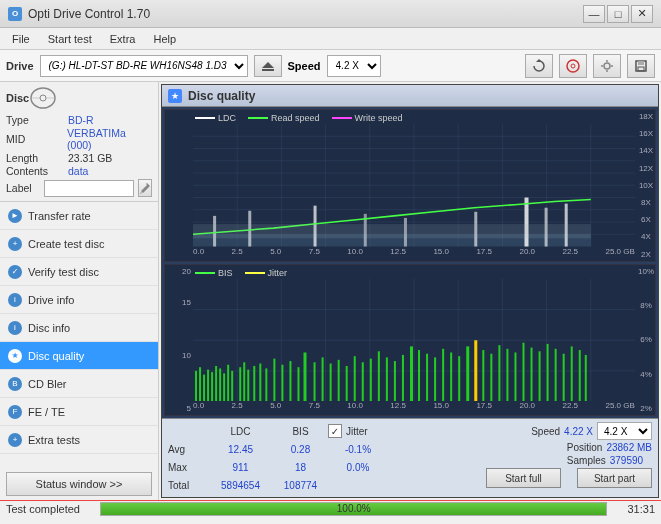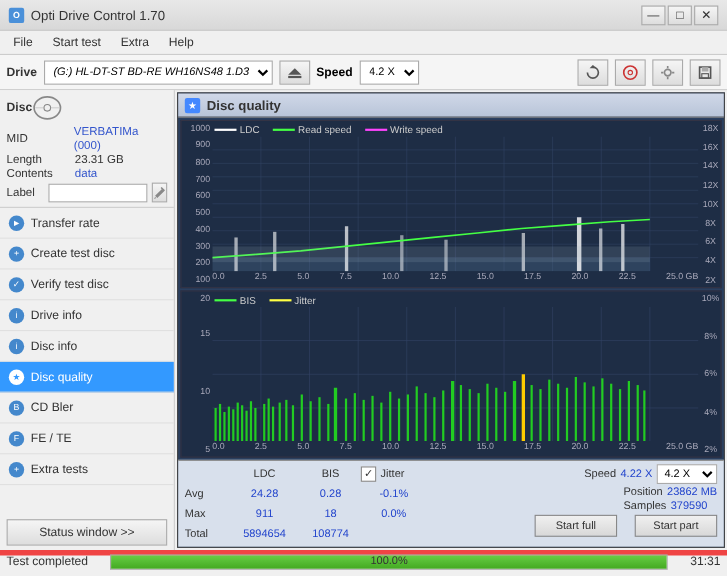--- a/index.html
+++ b/index.html
@@ -50,21 +50,21 @@
     .nav-item { height: 28px; display: flex; align-items: center; padding: 0 8px; cursor: pointer; gap: 6px; font-size: 11px; color: #333; border-bottom: 1px solid #e0e0e0; }
     .nav-item.active { background: #3399ff; color: white; }
     .nav-item-icon { width: 14px; height: 14px; border-radius: 50%; display: flex; align-items: center; justify-content: center; font-size: 8px; flex-shrink: 0; }
     .nav-item-icon.blue { background: #4488cc; color: white; }
     .nav-item-icon.active { background: white; color: #3399ff; }
 
     
     .status-btn { margin: 4px 6px; height: 24px; border: 1px solid #aaa; background: linear-gradient(to bottom, #f5f5f5, #ddd); display: flex; align-items: center; justify-content: center; cursor: pointer; font-size: 11px; color: #333; }
 
     
-    .status-bar { height: 16px; background: #f0f0f0; border-top: 5px solid #ef4444; display: flex; align-items: center; padding: 0 6px; gap: 20px; }
+    .status-bar { height: 16px; background: #f0f0f0; border-top: 1px solid #ef4444; display: flex; align-items: center; padding: 0 6px; gap: 20px; }
     .status-text { font-size: 11px; color: #333; }
     .progress-container { flex: 1; height: 14px; border: 1px solid #aaa; background: #d946ef; position: relative; }
     .progress-bar { height: 100%; background: linear-gradient(to bottom, #66cc44, #44aa22); }
     .progress-text { position: absolute; top: 0; left: 0; right: 0; bottom: 0; display: flex; align-items: center; justify-content: center; font-size: 10px; color: #333; }
 
     
     .right-content { flex: 1; display: flex; flex-direction: column; overflow: hidden; }
 
     
     .quality-panel { background: #2a3f5f; flex: 1; display: flex; flex-direction: column; margin: 2px; border: 1px solid #444; }
@@ -197,20 +197,24 @@
       <div class="disc-panel-header">
         <span class="disc-panel-title">Disc</span>
         <svg width="28" height="24">
           <ellipse cx="14" cy="12" rx="12" ry="10" fill="none" stroke="#888" stroke-width="1.5"></ellipse>
           <ellipse cx="14" cy="12" rx="3" ry="3" fill="none" stroke="#888" stroke-width="1"></ellipse>
           <line x1="3" y1="12" x2="11" y2="12" stroke="#aaa" stroke-width="0.5"></line>
           <line x1="17" y1="12" x2="25" y2="12" stroke="#aaa" stroke-width="0.5"></line>
         </svg>
       </div>
       <div class="disc-row">
+        <span class="disc-row-label">Type</span>
+        <span class="disc-row-value">BD-R</span>
+      </div>
+      <div class="disc-row">
         <span class="disc-row-label">MID</span>
         <span class="disc-row-value">VERBATIMa (000)</span>
       </div>
       <div class="disc-row">
         <span class="disc-row-label">Length</span>
         <span class="disc-row-value black">23.31 GB</span>
       </div>
       <div class="disc-row">
         <span class="disc-row-label">Contents</span>
         <span class="disc-row-value">data</span>
@@ -288,32 +292,20 @@
             <div class="legend-item">
               <div class="legend-dot read"></div>
               <span>Read speed</span>
             </div>
             <div class="legend-item">
               <div class="legend-dot write"></div>
               <span>Write speed</span>
             </div>
           </div>
 
-          <div class="y-axis-left">
-            <span class="y-label">1000</span>
-            <span class="y-label">900</span>
-            <span class="y-label">800</span>
-            <span class="y-label">700</span>
-            <span class="y-label">600</span>
-            <span class="y-label">500</span>
-            <span class="y-label">400</span>
-            <span class="y-label">300</span>
-            <span class="y-label">200</span>
-            <span class="y-label">100</span>
-          </div>
 
           <div class="y-axis-right">
             <span class="y-label-r">18X</span>
             <span class="y-label-r">16X</span>
             <span class="y-label-r">14X</span>
             <span class="y-label-r">12X</span>
             <span class="y-label-r">10X</span>
             <span class="y-label-r">8X</span>
             <span class="y-label-r">6X</span>
             <span class="y-label-r">4X</span>
@@ -507,21 +499,21 @@
             <span class="stats-header col-ldc">LDC</span>
             <span class="stats-header col-bis">BIS</span>
             <div style="display:flex;align-items:center;gap:2px;">
               <div class="jitter-check">✓</div>
               <span class="stats-header">Jitter</span>
             </div>
           </div>
 
           <div class="stats-row">
             <span class="col-label">Avg</span>
-            <span class="stats-value col-ldc">24.28</span>
+            <span class="stats-value col-ldc">12.45</span>
             <span class="stats-value col-bis">0.28</span>
             <span class="stats-value negative col-jitter">-0.1%</span>
           </div>
 
           <div class="stats-row">
             <span class="col-label">Max</span>
             <span class="stats-value col-ldc">911</span>
             <span class="stats-value col-bis">18</span>
             <span class="stats-value col-jitter">0.0%</span>
           </div>

